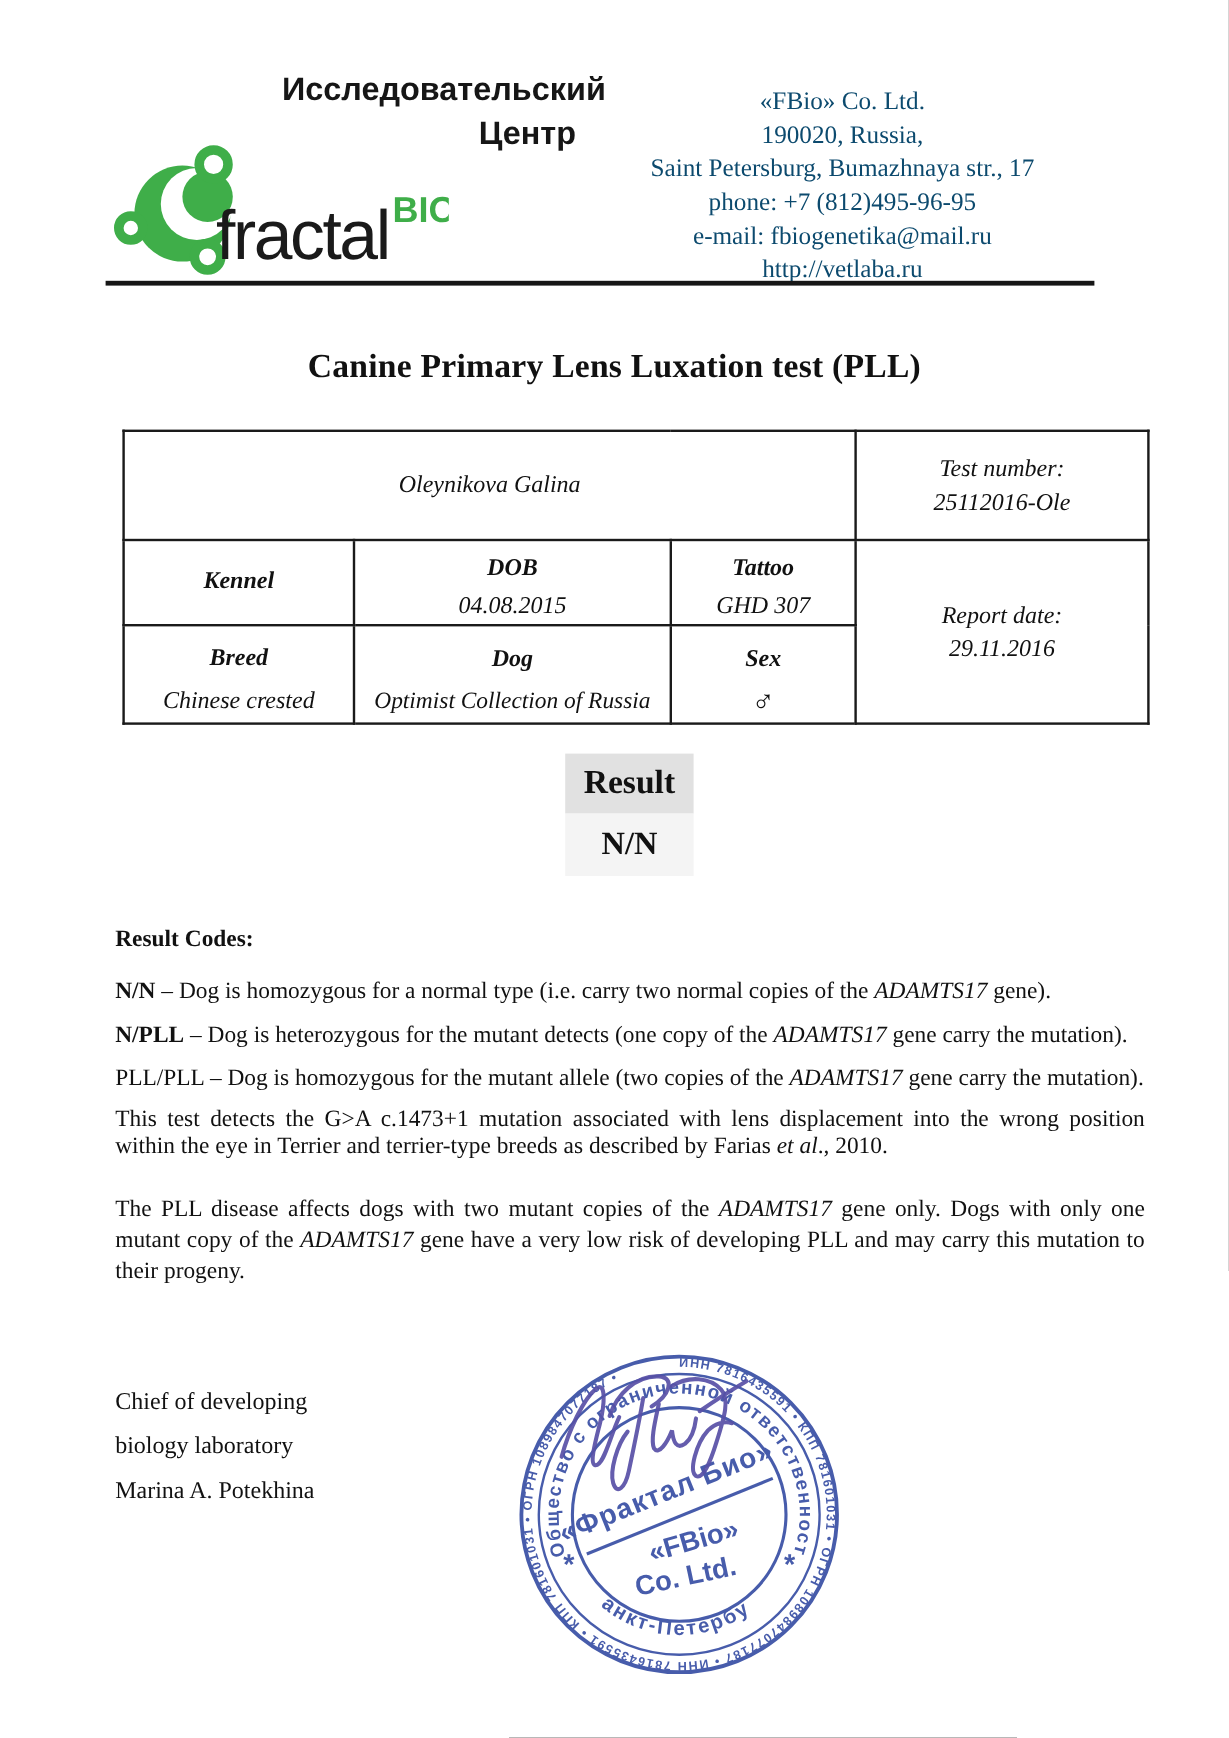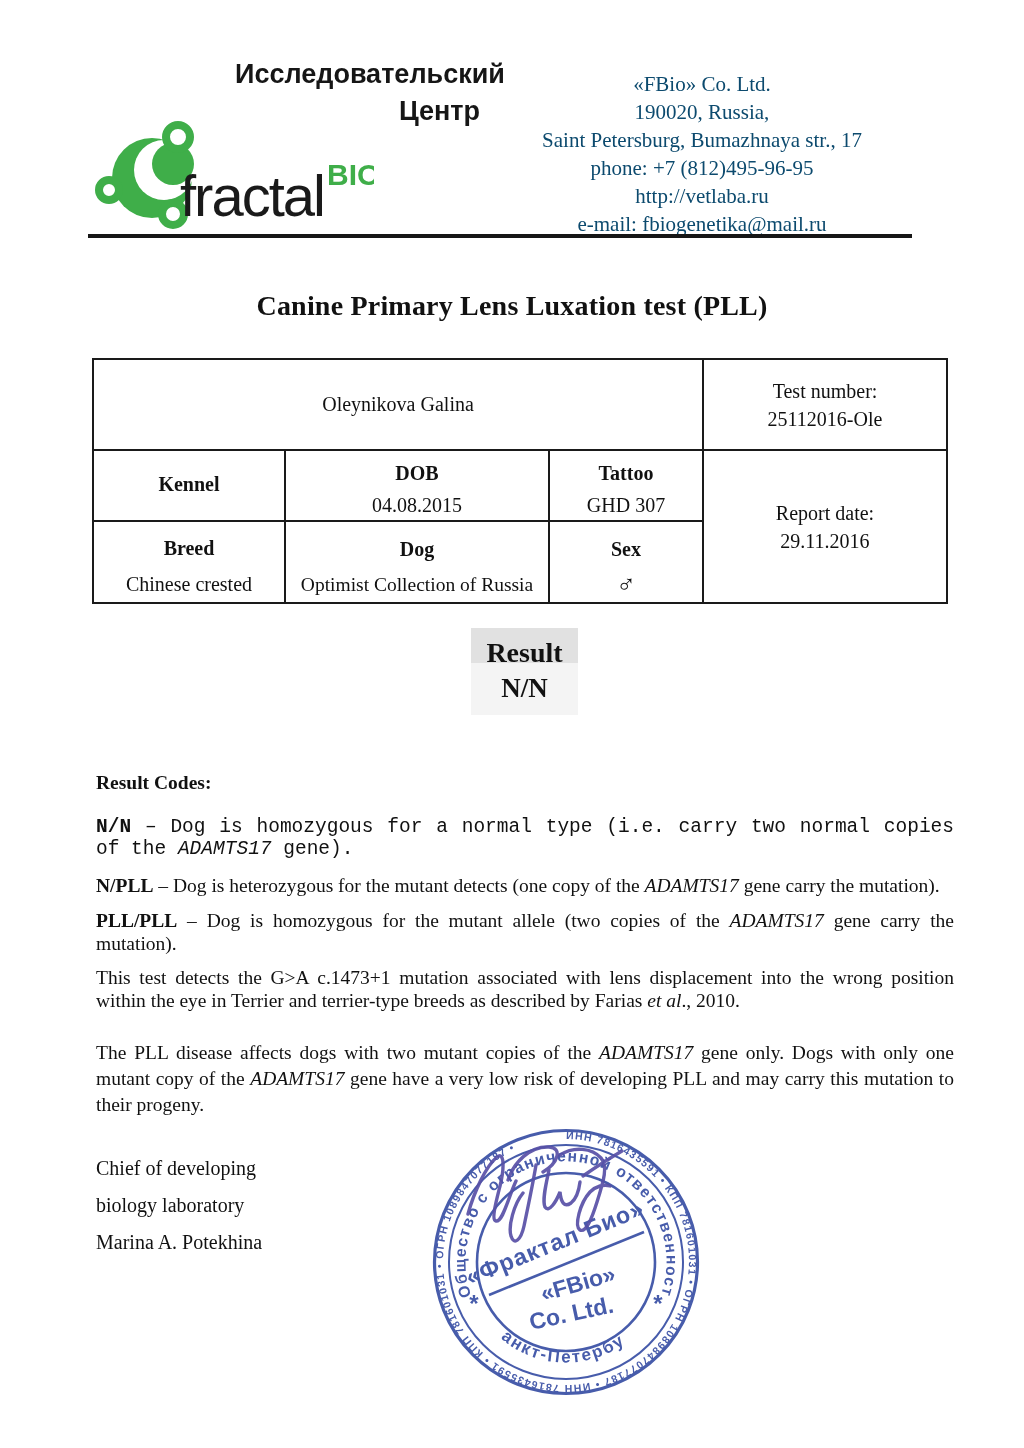--- a/index.html
+++ b/index.html
@@ -13,45 +13,45 @@
   .logo-svg{position:absolute;left:94px;top:116px;}
   .addr{position:absolute;left:452px;top:70px;width:500px;text-align:center;
         font-size:21px;line-height:28px;color:#0c4a6e;}
   .rule{position:absolute;left:88px;top:234px;width:824px;height:4px;background:#161616;}
 
   
   .title{position:absolute;left:84px;top:290px;width:856px;text-align:center;
          font-size:28px;font-weight:bold;letter-spacing:.2px;}
 
   
-  .info{position:absolute;left:92px;top:358px;border-collapse:collapse;table-layout:fixed;}
+  .info{position:absolute;left:102px;top:358px;border-collapse:collapse;table-layout:fixed;font-style:italic;}
   .info td{border:2px solid #1a1a1a;text-align:center;vertical-align:middle;
            font-size:20px;padding:0;}
   .info .hdr{font-weight:bold;display:block;}
   .info .val{display:block;}
   .cell-stack{display:flex;flex-direction:column;justify-content:flex-start;height:100%;
               box-sizing:border-box;padding-top:7px;}
   .cell-stack .hdr{margin-bottom:9px;}
   .row3 .cell-stack{padding-top:9px;}
   .row3 .cell-stack .hdr{margin-bottom:13px;}
   .two-line{line-height:28px;}
   .sex-glyph{font-size:26px;line-height:22px;}
   .dog-val{font-size:19.5px;}
 
   
   .result-box{position:absolute;left:471px;top:628px;width:107px;text-align:center;}
-  .result-label{background:#e1e1e1;height:35px;line-height:50px;font-size:28px;font-weight:bold;}
+  .result-label{background:#e1e1e1;height:50px;line-height:50px;font-size:28px;font-weight:bold;}
   .result-value{background:#f4f4f4;height:52px;line-height:50px;font-size:27px;font-weight:bold;}
 
   
   .bodytext{position:absolute;left:96px;top:772px;width:858px;font-size:19.5px;
             line-height:22.5px;text-align:justify;}
   .bodytext h3{font-size:19.5px;margin:0 0 21px 0;}
   .bodytext p{margin:0 0 13px 0;}
-  .bodytext p.p1{margin-bottom:14px;font-family:Liberation Mono, monospace;}
+  .bodytext p.p1{margin-bottom:14px;}
   .bodytext p.p3{margin-bottom:12px;}
   .bodytext p.p4{margin-bottom:28px;}
   .bodytext p.p5{line-height:26px;margin-bottom:16px;}
 
   
   .sig-block{position:absolute;left:96px;top:1150px;font-size:20px;line-height:37px;}
 
   
   .stamp{position:absolute;left:421px;top:1117px;width:290px;height:290px;opacity:.93;}
   .stamp text{font-family:"Liberation Sans",sans-serif;}
@@ -80,22 +80,22 @@
     </g>
     <text x="86" y="100" font-family="Liberation Sans, sans-serif" font-size="58" letter-spacing="-2" fill="#1a1a1a">fractal</text>
     <text x="233" y="69" font-family="Liberation Sans, sans-serif" font-size="30" font-weight="bold" fill="#3fae49">BIO</text>
   </svg>
 
   <div class="addr">
     <div>«FBio» Co. Ltd.</div>
     <div>190020, Russia,</div>
     <div>Saint Petersburg, Bumazhnaya str., 17</div>
     <div>phone: +7 (812)495-96-95</div>
+    <div>e-mail: fbiogenetika@mail.ru</div>
     <div>http://vetlaba.ru</div>
-    <div>e-mail: fbiogenetika@mail.ru</div>
   </div>
 
   <div class="rule"></div>
 
   <div class="title">Canine Primary Lens Luxation test (PLL)</div>
 
   <table class="info">
     <colgroup>
         <col style="width:192px">
         <col style="width:264px">
@@ -161,21 +161,21 @@
 
   <div class="result-box">
     <div class="result-label">Result</div>
     <div class="result-value">N/N</div>
   </div>
 
   <div class="bodytext">
     <h3>Result Codes:</h3>
     <p class="p1"><span style="font-weight: bold;">N/N</span><span> – Dog is homozygous for a normal type (i.e. carry two normal copies of the </span><span style="font-style: italic;">ADAMTS17</span><span> gene).</span></p>
     <p class="p2"><span style="font-weight: bold;">N/PLL</span><span> – Dog is heterozygous for the mutant detects (one copy of the </span><span style="font-style: italic;">ADAMTS17</span><span> gene carry the mutation).</span></p>
-    <p class="p3"><span style="font-weight: bold;">PLL/PLL</span><span> – Dog is homozygous for the mutant allele (two copies of the </span><span style="font-style: italic;">ADAMTS17</span><span> gene carry the mutation).</span></p>
+    <p class="p3"><span style="font-weight: normal;">PLL/PLL</span><span> – Dog is homozygous for the mutant allele (two copies of the </span><span style="font-style: italic;">ADAMTS17</span><span> gene carry the mutation).</span></p>
     <p class="p4"><span>This test detects the G&gt;A c.1473+1 mutation associated with lens displacement into the wrong position within the eye in  Terrier and terrier-type breeds as described by Farias </span><span style="font-style: italic;">et al</span><span>., 2010.</span></p>
     <p class="p5"><span>The PLL disease affects dogs with two mutant copies of the </span><span style="font-style: italic;">ADAMTS17</span><span> gene only. Dogs with only one mutant copy of the </span><span style="font-style: italic;">ADAMTS17</span><span> gene  have a very low risk of developing PLL and may carry this mutation to their progeny.</span></p>
   </div>
 
   <div class="sig-block">
     <div>Chief of developing</div>
     <div>biology laboratory</div>
     <div>Marina A. Potekhina</div>
   </div>
 

